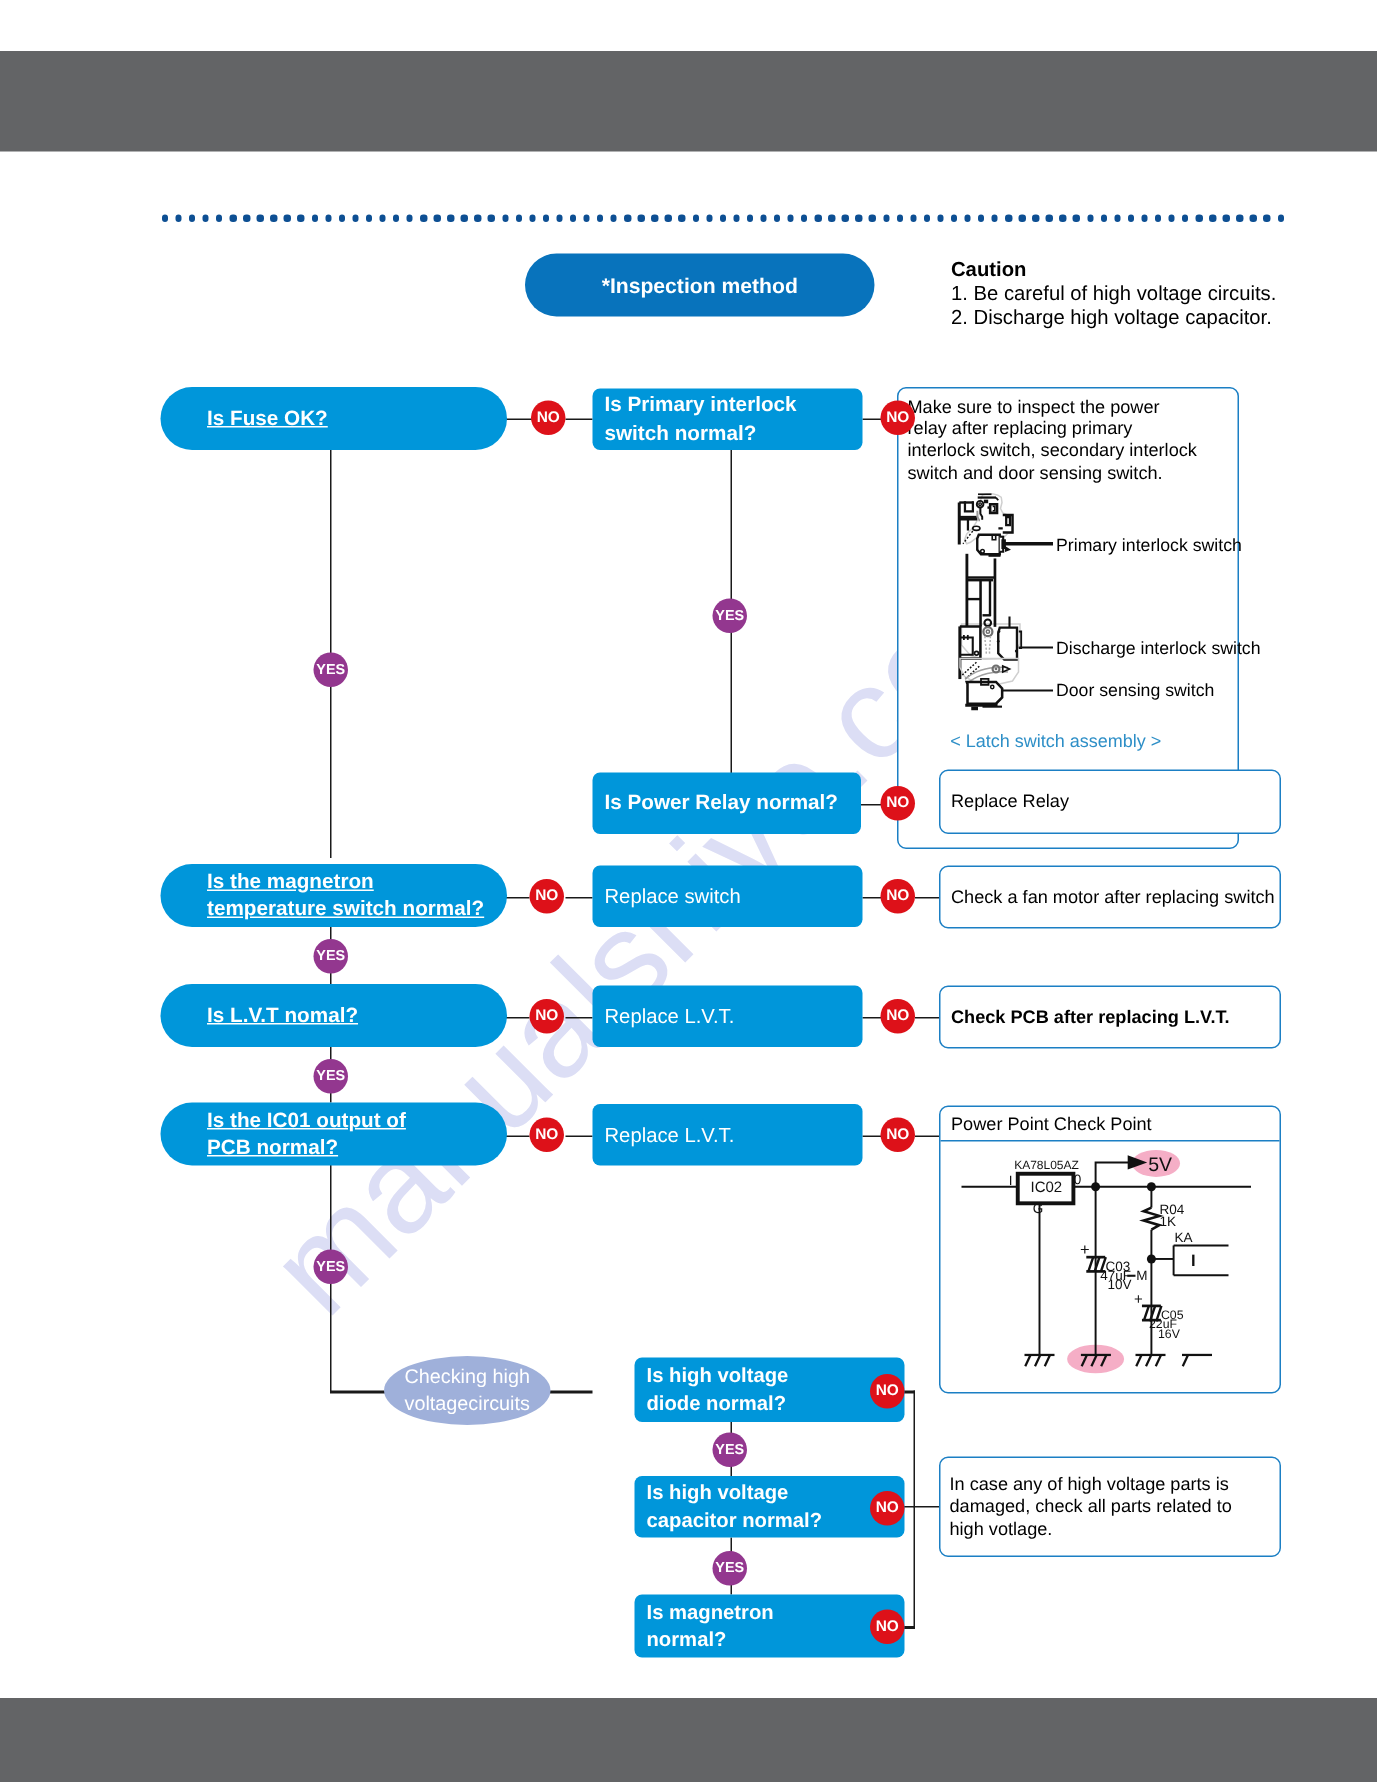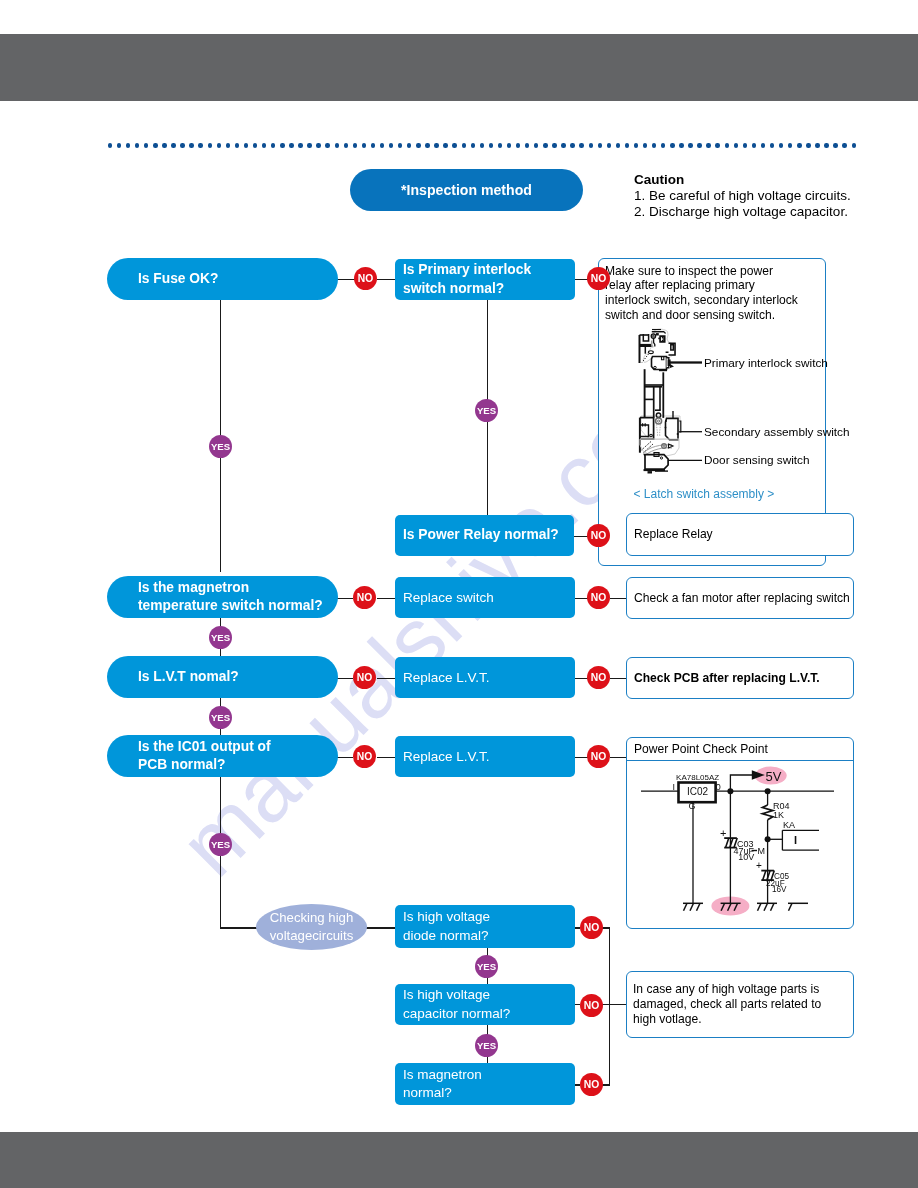--- a/index.html
+++ b/index.html
@@ -8,23 +8,23 @@
   #topbar{top:34px;height:67px;}
   #bottombar{top:1132px;height:56px;}
   #page{position:absolute;left:0;top:0;width:918px;height:1188px;}
   .dots{z-index:5;position:absolute;left:107.8px;top:143.2px;width:750px;height:4.4px;}
   .dot{position:absolute;width:4.4px;height:4.4px;border-radius:50%;background:#0d4f93;top:0;}
   .pill{z-index:5;position:absolute;border-radius:21px;background:#0873bc;color:#fff;display:flex;align-items:center;justify-content:center;font-weight:bold;}
   .hdrpill1{left:107px;top:169px;width:232px;height:42px;font-size:18px;}
   .hdrpill2{left:350px;top:169px;width:233px;height:42px;font-size:14.1px;}
   .caution{z-index:5;position:absolute;left:634px;top:171.5px;width:300px;font-size:13.5px;line-height:16.2px;color:#000;white-space:nowrap;}
   .qbox{z-index:5;position:absolute;background:#0096da;color:#fff;font-weight:bold;font-size:13.8px;line-height:18.5px;display:flex;align-items:center;box-sizing:border-box;}
-  .qbox.round{border-radius:21px;padding-left:31px;}
+  .qbox.round{border-radius:21px;padding-left:31px;text-decoration:underline;}
   .qbox.rect{border-radius:5px;padding-left:8px;}
-  .qbox.normal{font-weight:normal;font-size:13.5px;}
+  .qbox.normal{font-weight:bold;font-size:13.5px;margin-left:28px;}
   .abox{z-index:5;position:absolute;background:#0096da;color:#fff;font-size:13.5px;line-height:18px;border-radius:5px;display:flex;align-items:center;padding-left:8px;box-sizing:border-box;}
   .wbox{z-index:5;position:absolute;background:#fff;border:1.3px solid #1b7fc4;border-radius:6px;color:#000;font-size:12.1px;line-height:14.8px;box-sizing:border-box;white-space:nowrap;}
   .no{z-index:6;position:absolute;width:23px;height:23px;border-radius:50%;background:#dd1119;color:#fff;font-size:10.3px;font-weight:bold;display:flex;align-items:center;justify-content:center;letter-spacing:0px;line-height:1;padding-top:1px;box-sizing:border-box;}
   .yes{z-index:6;position:absolute;width:23px;height:23px;border-radius:50%;background:#93378f;color:#fff;font-size:9.6px;font-weight:bold;display:flex;align-items:center;justify-content:center;letter-spacing:0px;line-height:1;padding-top:1px;box-sizing:border-box;}
   .ln{z-index:4;position:absolute;background:#1a1a1a;}
   .lnh{height:1.4px;}
   .lnv{width:1.4px;}
   .ellipse{z-index:5;position:absolute;border-radius:50%;background:#9fb0da;color:#fff;font-size:13.2px;line-height:18px;display:flex;align-items:center;justify-content:center;text-align:center;}
   #watermark{position:absolute;left:160px;top:824px;transform:rotate(-45deg);transform-origin:0 0;font-size:88px;color:#dcdef5;white-space:nowrap;letter-spacing:0px;z-index:0;font-family:"Liberation Sans",sans-serif;}
 </style>
@@ -298,21 +298,21 @@
       <path d="M13.5 145.1 L18 145.1 L18 147.5 L13.5 147.5 Z" fill="#111" stroke="none"></path>
       <path d="M21 145.1 L34 145.1" stroke-width="1.4"></path>
     </g>
     <g stroke="#111" fill="none">
       <path d="M36 36.5 L68 36.5" stroke-width="2.3"></path>
       <path d="M45.2 105.7 L68 105.7" stroke-width="1.3"></path>
       <path d="M34.1 134.3 L68 134.3" stroke-width="1.3"></path>
     </g>
   </svg>
   <div style="position:absolute;left:704px;top:356px;font-size:11.8px;color:#000;white-space:nowrap;z-index:6;">Primary interlock switch</div>
-  <div style="position:absolute;left:704px;top:425px;font-size:11.8px;color:#000;white-space:nowrap;z-index:6;">Secondary assembly switch</div>
+  <div style="position:absolute;left:704px;top:425px;font-size:11.8px;color:#000;white-space:nowrap;z-index:6;">Discharge interlock switch</div>
   <div style="position:absolute;left:704px;top:453px;font-size:11.8px;color:#000;white-space:nowrap;z-index:6;">Door sensing switch</div>
   <div style="position:absolute;left:633.5px;top:487px;font-size:12px;color:#2e8fc7;white-space:nowrap;z-index:6;">&lt; Latch switch assembly &gt;</div>
   <div class="wbox" style="left:626px;top:577px;width:228px;height:42px;display:flex;align-items:center;padding-left:7px;box-sizing:border-box;">Check a fan motor after replacing switch</div>
   <div class="wbox" style="left:626px;top:513px;width:228px;height:43px;display:flex;align-items:center;padding-left:7px;box-sizing:border-box;">Replace Relay</div>
   <div class="wbox" style="left:626px;top:657px;width:228px;height:42px;display:flex;align-items:center;padding-left:7px;box-sizing:border-box;font-weight:bold;">Check PCB after replacing L.V.T.</div>
 
   <div class="wbox" style="left:626px;top:737px;width:228px;height:192px;">
     <div style="padding:3.5px 0 3.5px 7px;border-bottom:1.3px solid #1b7fc4;">Power Point Check Point</div>
   </div>
 

